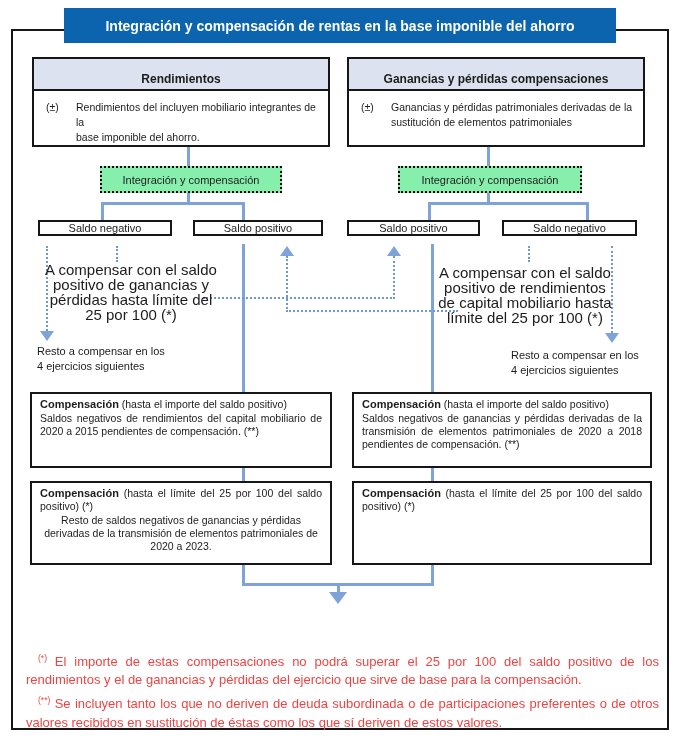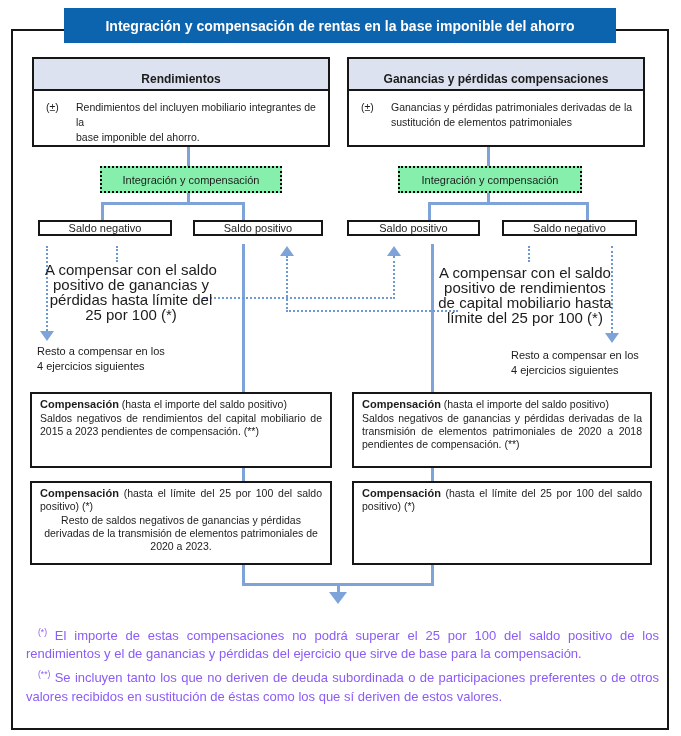--- a/index.html
+++ b/index.html
@@ -32,21 +32,21 @@
   .note{font-size:15px;line-height:15px;text-align:center;}
   .resto{font-size:11px;line-height:15px;text-align:left;}
   
   .comp{padding:4px 8px;font-size:10.5px;line-height:13px;overflow:hidden;}
   .comp .head{text-align:justify;margin:0 0 1px 0;}
   .comp .head b{font-size:11px;}
   .comp .body{text-align:justify;margin:0;}
   .comp .body.left{text-align:center;}
   .base{border-width:3px;font-weight:bold;font-size:13px;letter-spacing:.2px;}
   
-  .fns{left:26px;top:623px;width:633px;font-size:13px;line-height:18px;color:#8b5cf6;}
+  .fns{left:26px;top:649px;width:633px;font-size:13px;line-height:18px;color:#ef4444;}
   .fns p{margin:0;text-align:justify;text-indent:12px;}
   .fns p + p{margin-top:2px;}
   .fns sup{font-size:8.5px;}
 </style>
 </head>
 <body>
 
 <div class="canvas">
 
   <div class="abs frame"></div>
@@ -138,21 +138,21 @@
 positivo de rendimientos
 de capital mobiliario hasta
 límite del 25 por 100 (*)</div>
   <div class="abs resto pre" style="left:37px;top:344px;width:160px;">Resto a compensar en los
 4 ejercicios siguientes</div>
   <div class="abs resto pre" style="left:511px;top:348px;width:160px;">Resto a compensar en los
 4 ejercicios siguientes</div>
 
   <div class="box comp" style="left:30px;top:392px;width:302px;height:76px;">
     <p class="head"><b>Compensación</b><span> (hasta el importe del saldo positivo)</span></p>
-    <p class="body">Saldos negativos de rendimientos del capital mobiliario de 2015 a 2023 pendientes de compensación. (**)</p>
+    <p class="body">Saldos negativos de rendimientos del capital mobiliario de 2020 a 2015 pendientes de compensación. (**)</p>
   </div>
   <div class="abs ln" style="left:242px;top:468px;width:3px;height:13px;"></div>
   <div class="box comp" style="left:30px;top:481px;width:302px;height:84px;">
     <p class="head"><b>Compensación</b><span> (hasta el límite del 25 por 100 del saldo positivo) (*)</span></p>
     <p class="body left">Resto de saldos negativos de ganancias y pérdidas derivadas de la transmisión de elementos patrimoniales de 2020 a 2023.</p>
   </div>
 
   <div class="box comp" style="left:352px;top:392px;width:300px;height:76px;">
     <p class="head"><b>Compensación</b><span> (hasta el importe del saldo positivo)</span></p>
     <p class="body">Saldos negativos de ganancias y pérdidas derivadas de la transmisión de elementos patrimoniales de 2020 a 2018 pendientes de compensación. (**)</p>

